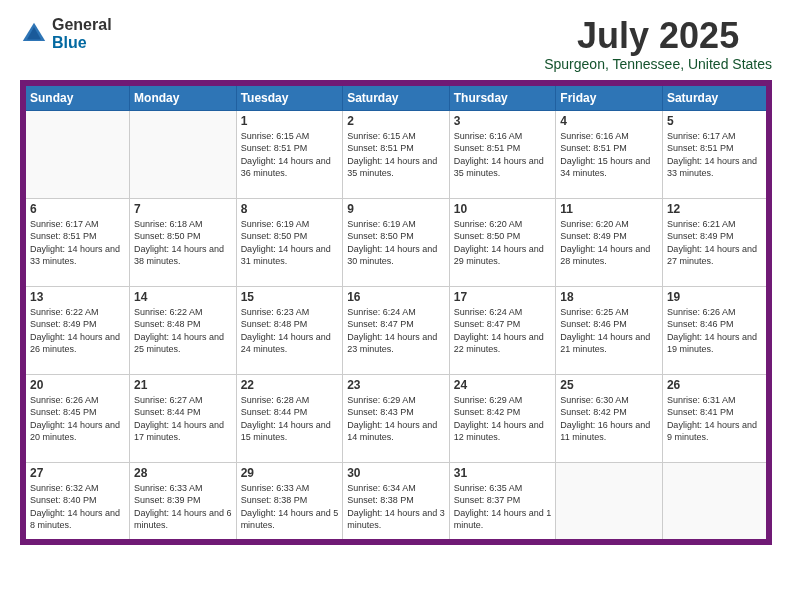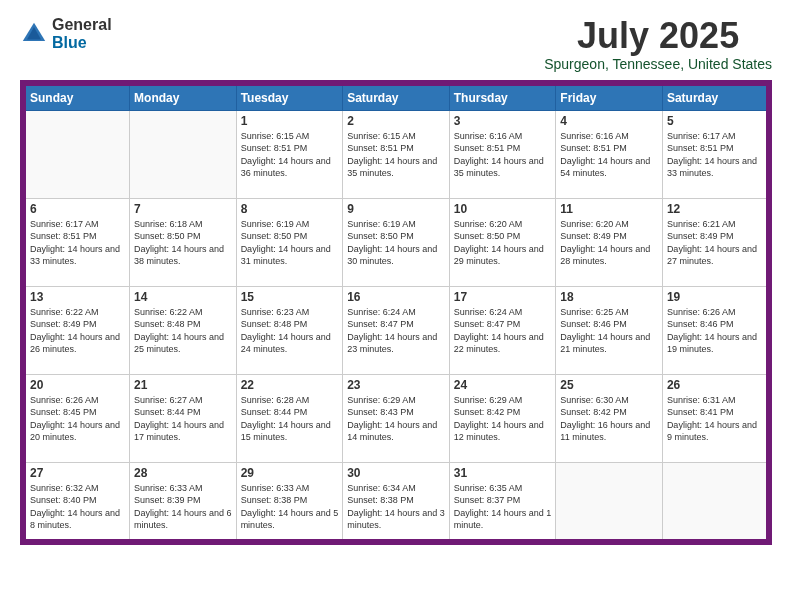--- a/index.html
+++ b/index.html
@@ -162,21 +162,21 @@
             <span>Sunrise: 6:16 AM</span><br>
             <span>Sunset: 8:51 PM</span><br>
             <span>Daylight: 14 hours and 35 minutes.</span>
           </div>
         </td>
           <td>
           <span class="day-num">4</span>
           <div class="cell-info">
             <span>Sunrise: 6:16 AM</span><br>
             <span>Sunset: 8:51 PM</span><br>
-            <span>Daylight: 14 hours and 54 minutes.</span>
+            <span>Daylight: 15 hours and 34 minutes.</span>
           </div>
         </td>
           <td>
           <span class="day-num">5</span>
           <div class="cell-info">
             <span>Sunrise: 6:17 AM</span><br>
             <span>Sunset: 8:51 PM</span><br>
             <span>Daylight: 14 hours and 33 minutes.</span>
           </div>
         </td>

